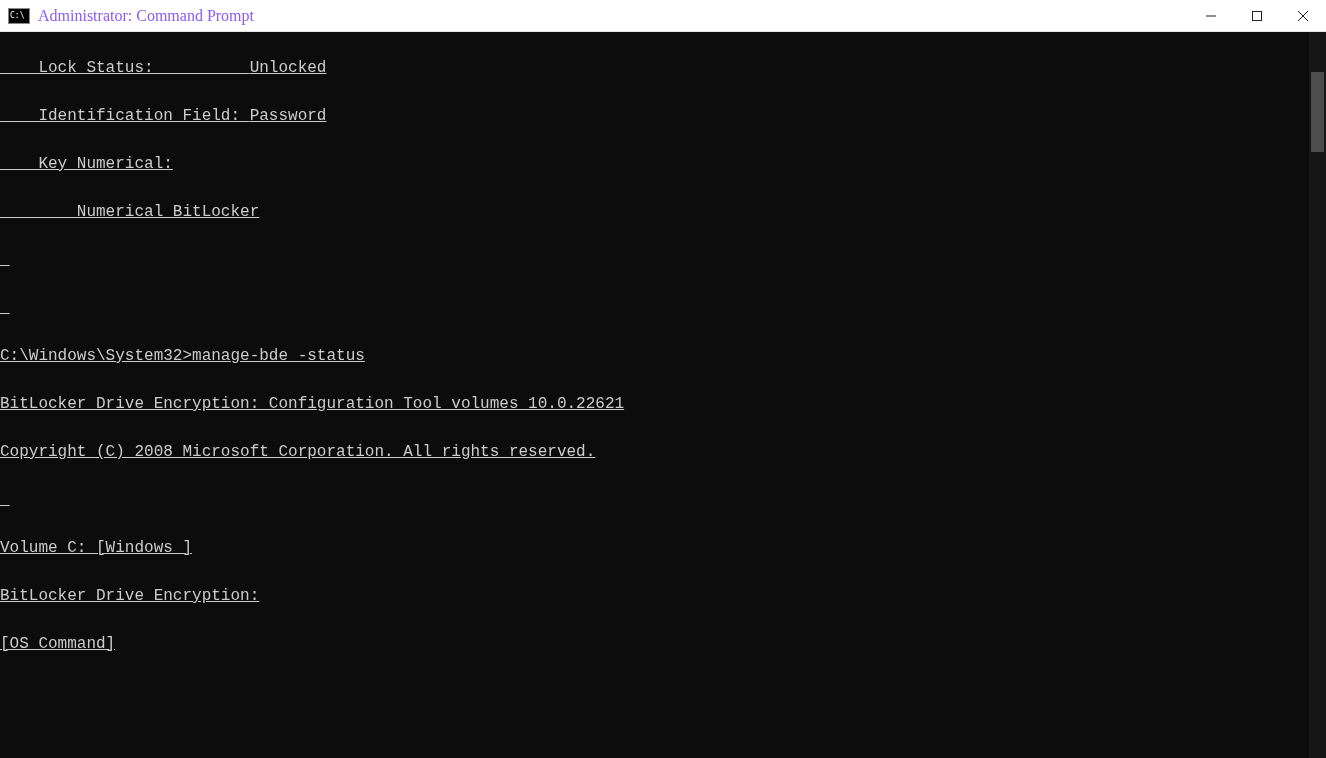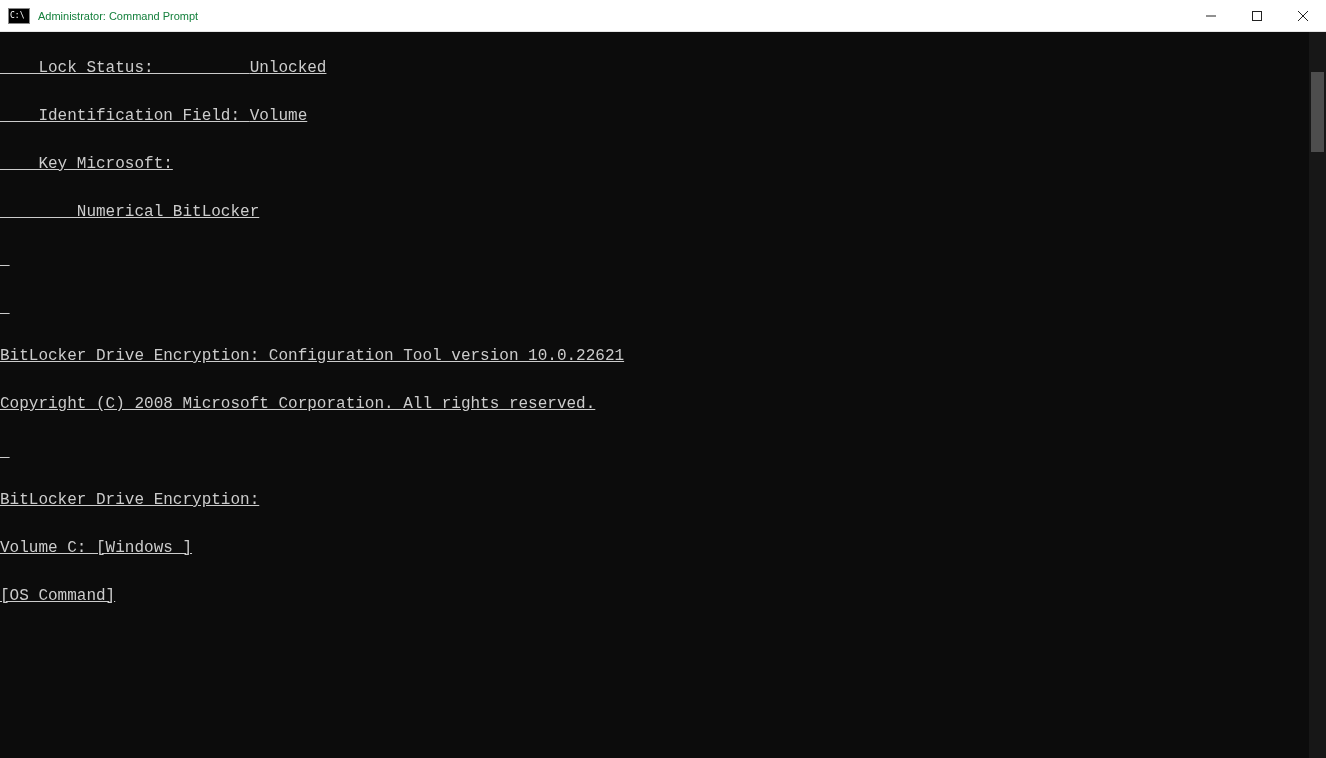--- a/index.html
+++ b/index.html
@@ -1,21 +1,21 @@
 <!DOCTYPE html>
 <html><head>
 <meta charset="utf-8">
 <style>
   * { margin: 0; padding: 0; box-sizing: border-box; }
   html, body { width: 1326px; height: 758px; overflow: hidden; font-family: "Segoe UI", Tahoma, sans-serif; }
   .window { width: 1326px; height: 758px; background: #ffffff; display: flex; flex-direction: column; }
   .titlebar { height: 32px; background: #ffffff; display: flex; align-items: center; border-bottom: 1px solid #e5e5e5; }
   .titlebar .app-icon { width: 22px; height: 16px; margin-left: 8px; margin-right: 8px; background:#000; border:1px solid #888; position:relative; }
   .titlebar .app-icon::after { content:"C:\\"; color:#fff; font-size:8px; position:absolute; left:1px; top:2px; font-family: Consolas, monospace;}
-  .titlebar .title-text { font-size: 11px; color: #15803d; flex: 0 0 auto; }
+  .titlebar .title-text { font-size: 16px; color: #8b5cf6; flex: 0 0 auto; font-family: Liberation Serif, serif; }
   .titlebar .spacer { flex: 1 1 auto; }
   .titlebar .win-btn { width: 46px; height: 32px; display:flex; align-items:center; justify-content:center; color:#333; }
   .titlebar .win-btn svg { stroke:#222; stroke-width:1; fill:none; }
   .terminal-wrap { flex:1 1 auto; display:flex; background:#0c0c0c; }
   .terminal { flex:1 1 auto; background:#0c0c0c; color:#cccccc; font-family: Consolas, "Courier New", monospace; font-size: 16px; line-height: 24px; padding: 0; white-space: pre; overflow:hidden; }
   .terminal .line { white-space: pre; text-decoration: underline; }
   .scrollbar-track { width: 17px; background:#171717; position:relative; }
   .scrollbar-thumb { position:absolute; left:2px; right:2px; top:40px; height:80px; background:#4d4d4d; border-radius:0; }
 </style>
 </head>
@@ -41,30 +41,31 @@
       <svg width="10" height="10">
           <line x1="0" y1="0" x2="10" y2="10"></line>
           <line x1="10" y1="0" x2="0" y2="10"></line>
         </svg>
     </div>
   </div>
 
   <div class="terminal-wrap">
     <div class="terminal">
 <div class="line"><span>    Lock Status:          </span><span>Unlocked</span></div>
-<div class="line"><span>    Identification Field: </span><span>Volume</span></div>
-<div class="line"><span>    Key Microsoft:</span></div>
+<div class="line"><span>    Identification Field: </span><span>Password</span></div>
+<div class="line"><span>    Key Numerical:</span></div>
 <div class="line"><span>        Numerical BitLocker</span></div>
 <div class="line"> </div>
 <div class="line"> </div>
-<div class="line"><span>BitLocker Drive Encryption: Configuration Tool version 10.0.22621</span></div>
+<div class="line"><span>C:\Windows\System32&gt;</span><span>manage-bde -status</span></div>
+<div class="line"><span>BitLocker Drive Encryption: Configuration Tool volumes 10.0.22621</span></div>
 <div class="line"><span>Copyright (C) 2008 Microsoft Corporation. All rights reserved.</span></div>
 <div class="line"> </div>
+<div class="line"><span>Volume C: [Windows ]</span></div>
 <div class="line"><span>BitLocker Drive Encryption:</span></div>
-<div class="line"><span>Volume C: [Windows ]</span></div>
 <div class="line"><span>[OS Command]</span></div>
 
 
 
 
 
 
 
 
 

